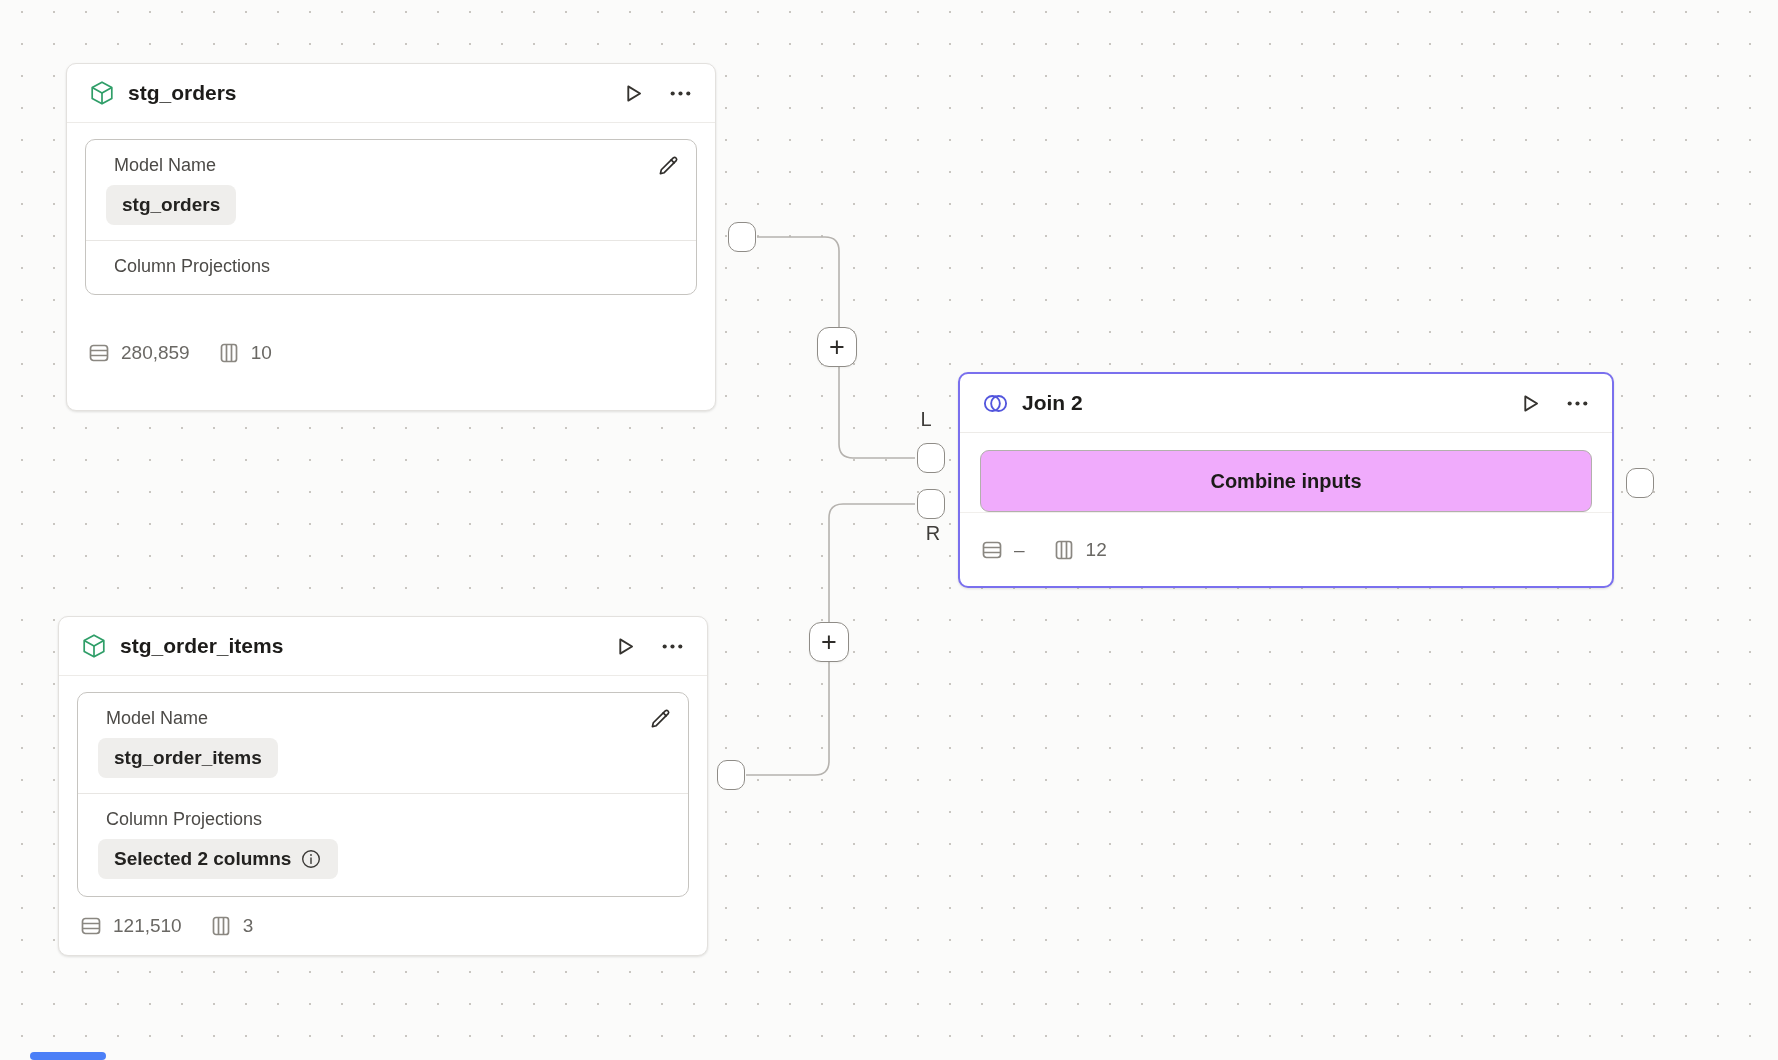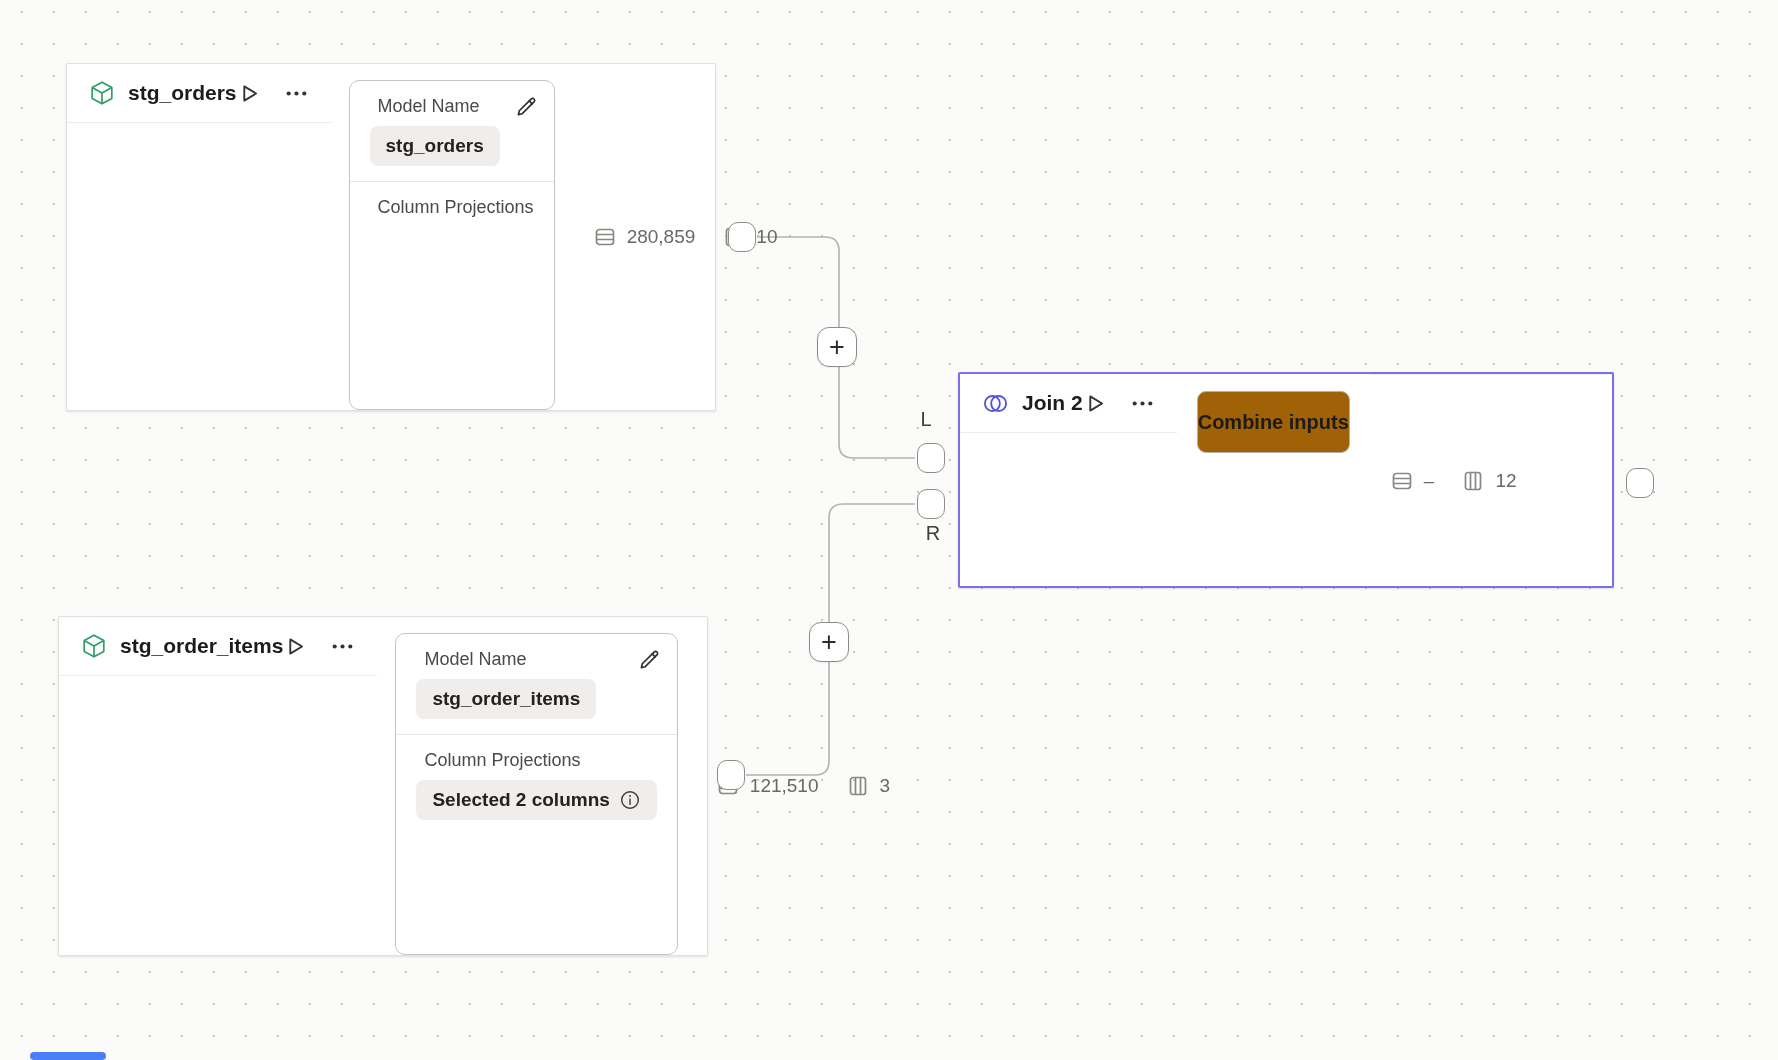--- a/index.html
+++ b/index.html
@@ -16,23 +16,23 @@
     background-size: 32px 32px;
     background-position: 6px 28px;
   }
   svg.wires { position:absolute; inset:0; }
 
   
   .node-card {
     position:absolute;
     background:#ffffff;
     border:1px solid #e3e1de;
-    border-radius:2px;
+    border-radius:10px;
     box-shadow:0 1px 3px rgba(30,30,28,.08), 0 1px 2px rgba(30,30,28,.05);
-    display:flex; flex-direction:row;
+    display:flex; flex-direction:column;
   }
   .node-card.join { border:2px solid #7a70ee; }
 
   .node-header {
     display:flex; align-items:center;
     height:59px; padding:0 22px;
     border-bottom:1px solid #edebe8;
     flex:0 0 auto;
   }
   .node-icon { display:flex; margin-right:13px; flex:0 0 auto; }
@@ -65,21 +65,21 @@
     gap:11px; padding:0 20px;
   }
   .node-footer .stat { display:flex; align-items:center; gap:10px; }
   .stat + .stat { margin-left:16px; }
   .stat-value { font-size:19px; color:#6a6864; }
   .join .node-footer { border-top:1px solid #f1efec; }
 
   .join-body { margin:17px 20px 0; flex:0 0 auto; }
   .combine-btn {
     width:100%; height:62px;
-    background:#a16207;
+    background:#f0abfc;
     border:1.4px solid #b2b0ac; border-radius:9px;
     font-family:"Liberation Sans", sans-serif;
     font-size:20px; font-weight:bold; color:#1c1b19;
     display:flex; align-items:center; justify-content:center;
     cursor:pointer;
   }
 
   
   .port {
     position:absolute; width:28px; height:30px;

